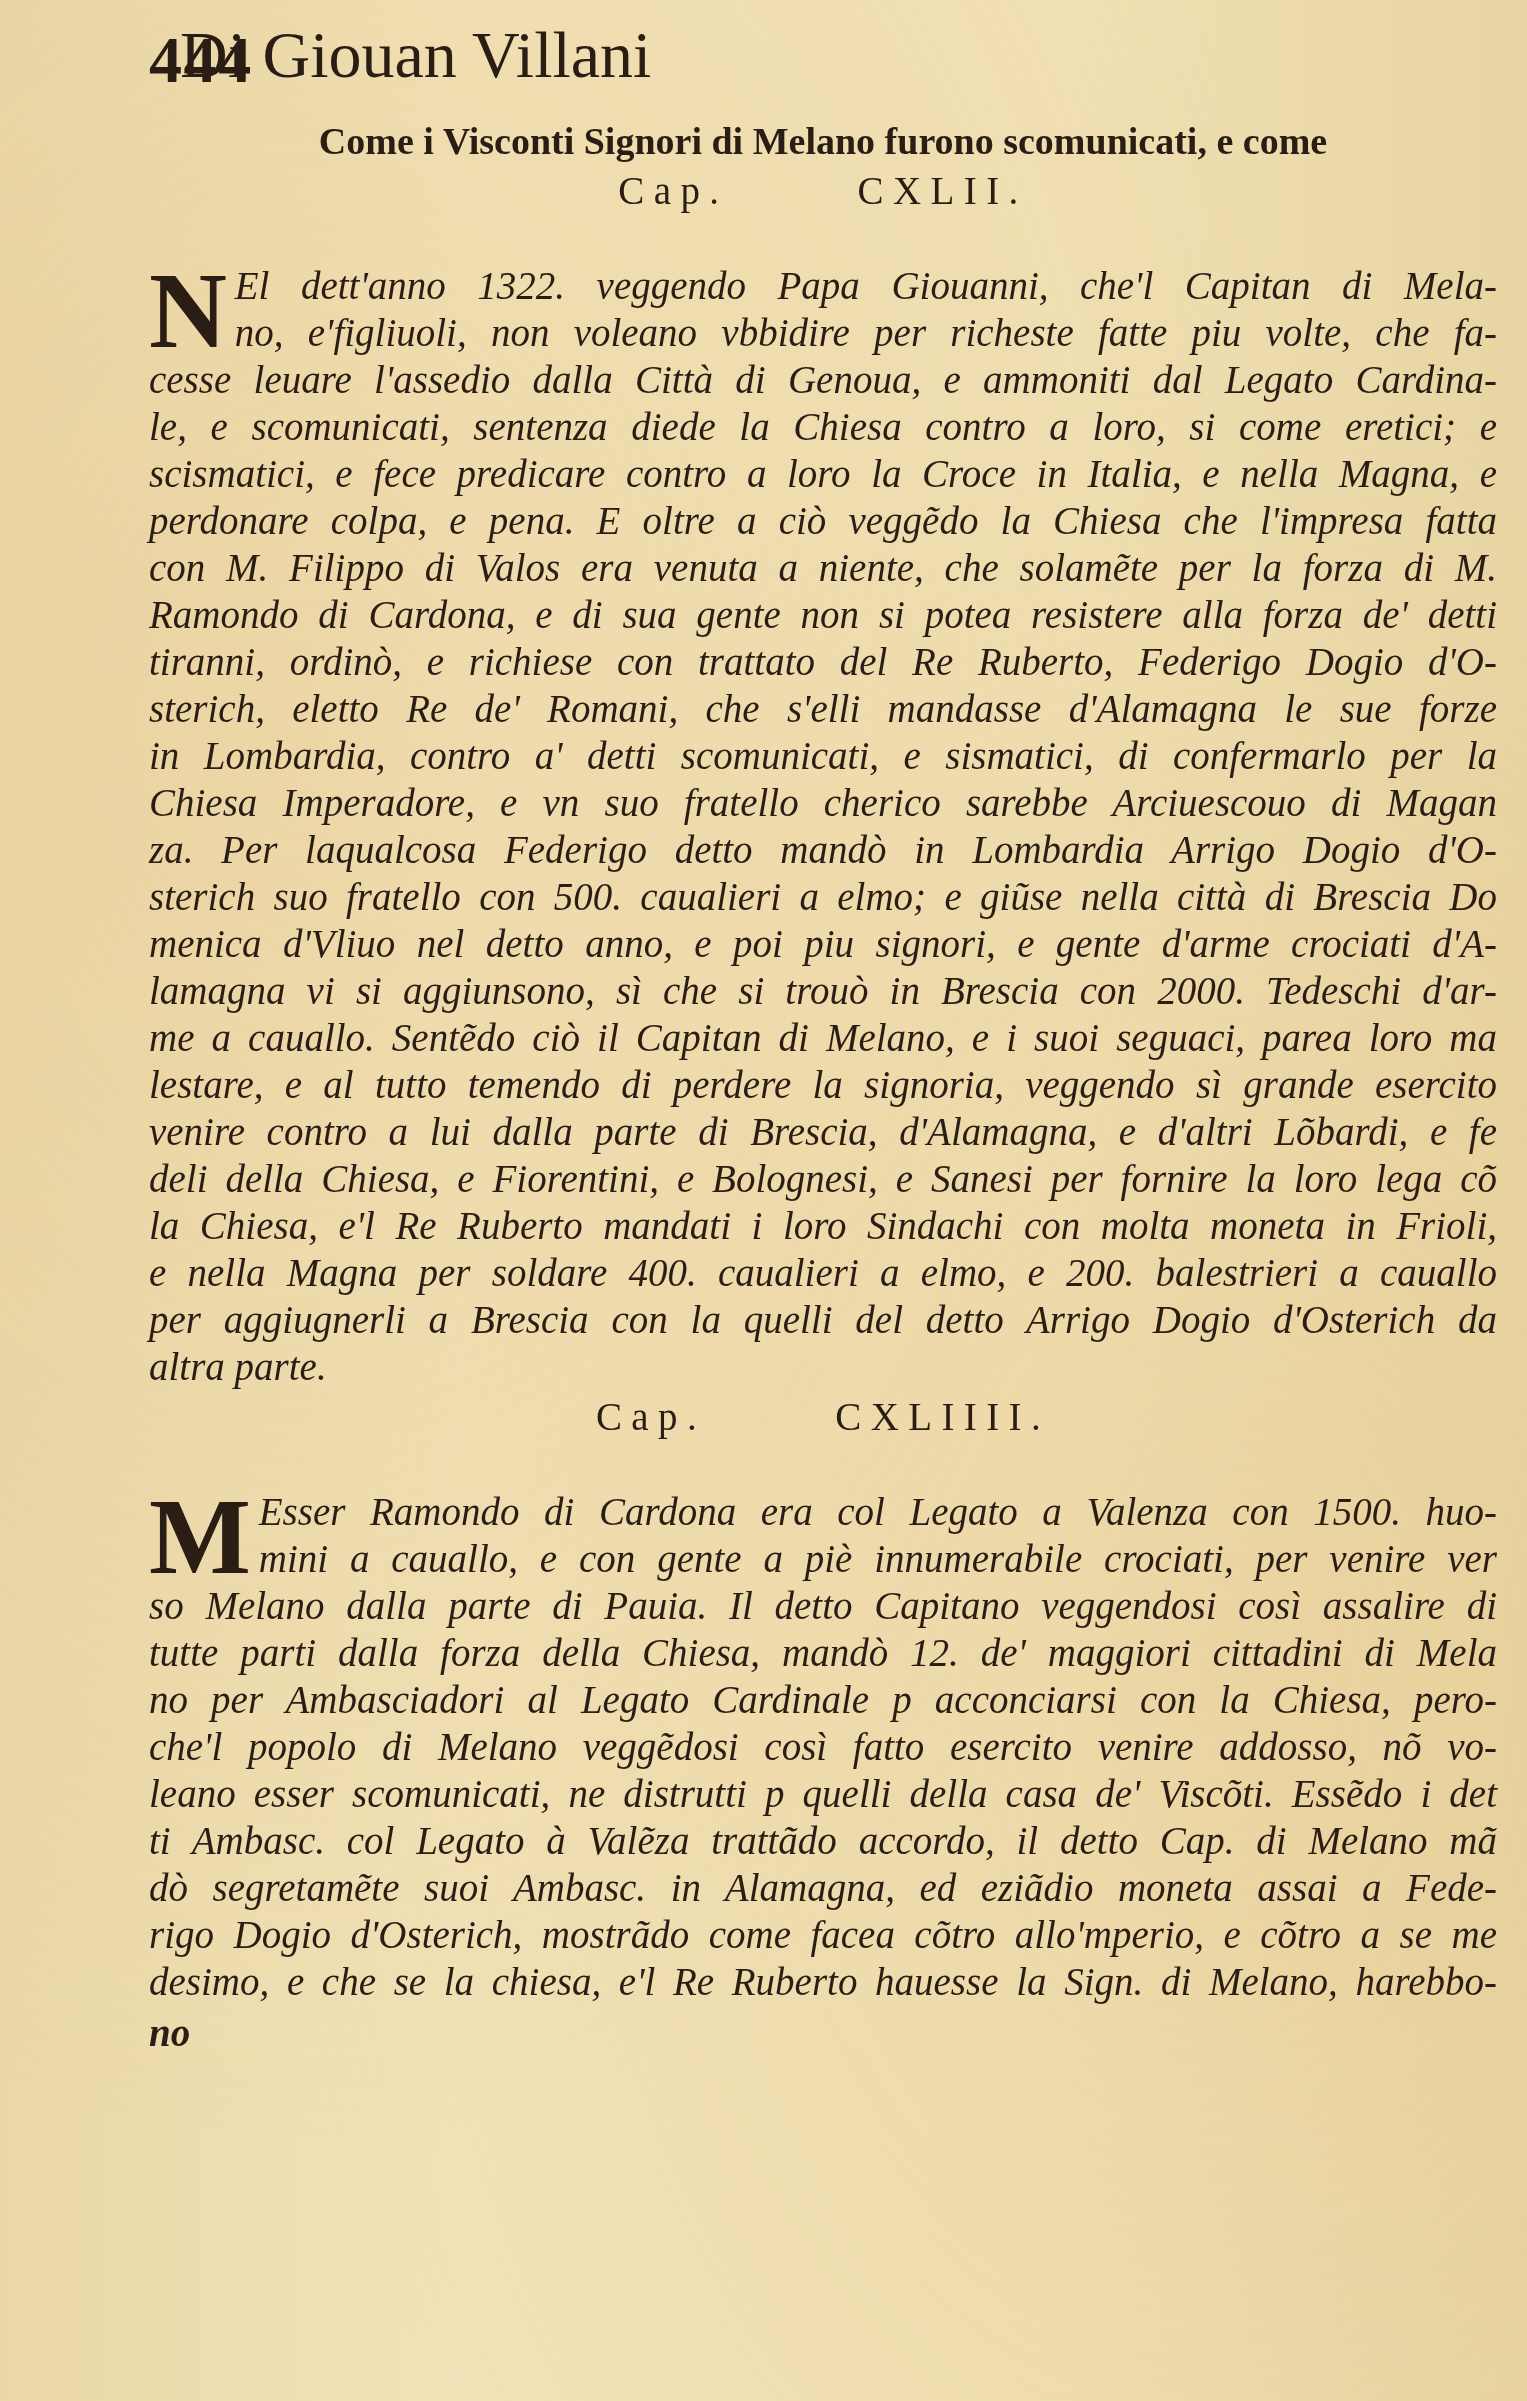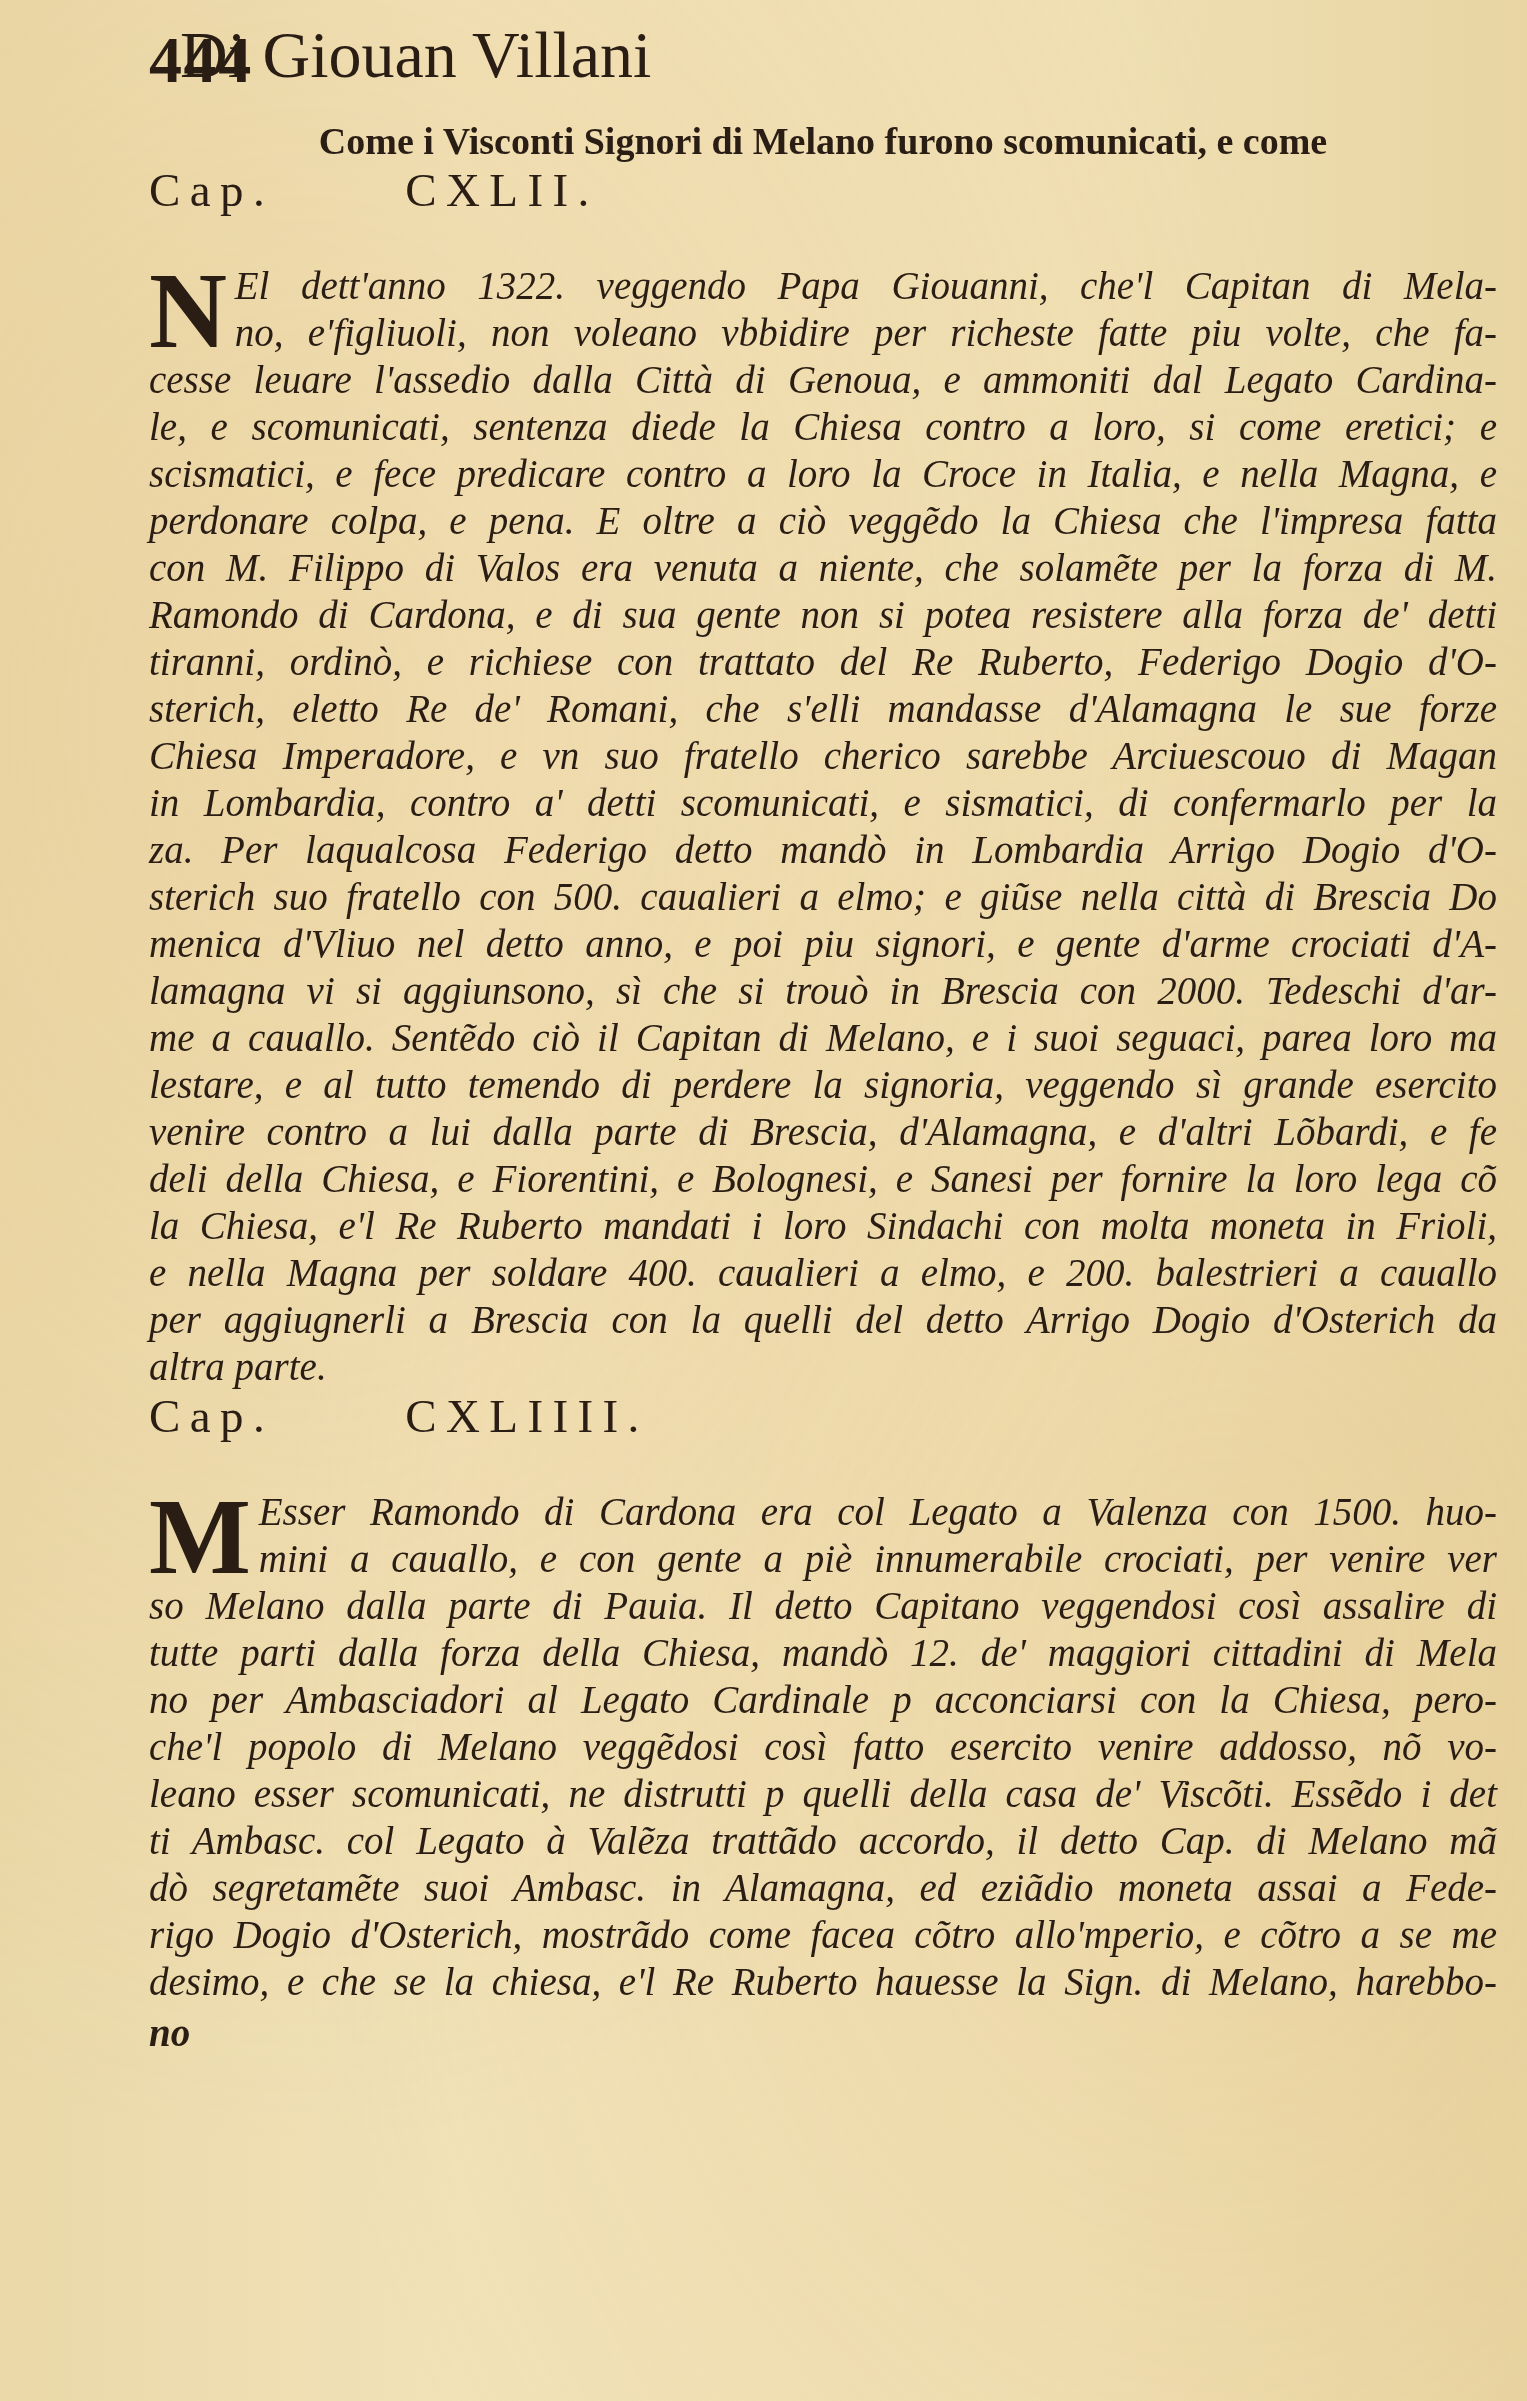--- a/index.html
+++ b/index.html
@@ -24,21 +24,21 @@
   }
   .running-title {
     position: absolute; left: 0; right: 0; top: 6.3px; text-align: left;
     font-size: 66px; line-height: 1; padding-left: 31px;
   }
   .chapter-heading {
     text-align: center; font-size: 38px; line-height: 47px; margin: 0;
   }
   .chapter-heading .line { display: block; }
   .cap-line {
-    font-size: 47px; letter-spacing: 9.4px; line-height: 49px;
+    text-align: center; font-size: 39px; letter-spacing: 9.4px; line-height: 49px;
     margin-top: 1.6px;
   }
   .cap-line .cap-label { margin-right: 110px; }
   .body-text {
     font-style: italic; font-size: 39px; line-height: 47px;
     text-align: justify; margin: 0; color: #2a1d14;
   }
   .body-text .ln { display: block; white-space: nowrap; text-align-last: justify; text-align: justify; }
   .body-text .ln.last { text-align-last: left; }
   .drop {
@@ -77,22 +77,22 @@
     <span class="ln">El dett'anno 1322. veggendo Papa Giouanni, che'l Capitan di Mela-</span>
     <span class="ln">no, e'figliuoli, non voleano vbbidire per richeste fatte piu volte, che fa-</span>
     <span class="ln">cesse leuare l'assedio dalla Città di Genoua, e ammoniti dal Legato Cardina-</span>
     <span class="ln">le, e scomunicati, sentenza diede la Chiesa contro a loro, si come eretici; e</span>
     <span class="ln">scismatici, e fece predicare contro a loro la Croce in Italia, e nella Magna, e</span>
     <span class="ln">perdonare colpa, e pena. E oltre a ciò veggẽdo la Chiesa che l'impresa fatta</span>
     <span class="ln">con M. Filippo di Valos era venuta a niente, che solamẽte per la forza di M.</span>
     <span class="ln">Ramondo di Cardona, e di sua gente non si potea resistere alla forza de' detti</span>
     <span class="ln">tiranni, ordinò, e richiese con trattato del Re Ruberto, Federigo Dogio d'O-</span>
     <span class="ln">sterich, eletto Re de' Romani, che s'elli mandasse d'Alamagna le sue forze</span>
+    <span class="ln">in Lombardia, contro a' detti scomunicati, e sismatici, di confermarlo per la</span>
     <span class="ln">Chiesa Imperadore, e vn suo fratello cherico sarebbe Arciuescouo di Magan</span>
-    <span class="ln">in Lombardia, contro a' detti scomunicati, e sismatici, di confermarlo per la</span>
     <span class="ln">za. Per laqualcosa Federigo detto mandò in Lombardia Arrigo Dogio d'O-</span>
     <span class="ln">sterich suo fratello con 500. caualieri a elmo; e giũse nella città di Brescia Do</span>
     <span class="ln">menica d'Vliuo nel detto anno, e poi piu signori, e gente d'arme crociati d'A-</span>
     <span class="ln">lamagna vi si aggiunsono, sì che si trouò in Brescia con 2000. Tedeschi d'ar-</span>
     <span class="ln">me a cauallo. Sentẽdo ciò il Capitan di Melano, e i suoi seguaci, parea loro ma</span>
     <span class="ln">lestare, e al tutto temendo di perdere la signoria, veggendo sì grande esercito</span>
     <span class="ln">venire contro a lui dalla parte di Brescia, d'Alamagna, e d'altri Lõbardi, e fe</span>
     <span class="ln">deli della Chiesa, e Fiorentini, e Bolognesi, e Sanesi per fornire la loro lega cõ</span>
     <span class="ln">la Chiesa, e'l Re Ruberto mandati i loro Sindachi con molta moneta in Frioli,</span>
     <span class="ln">e nella Magna per soldare 400. caualieri a elmo, e 200. balestrieri a cauallo</span>

